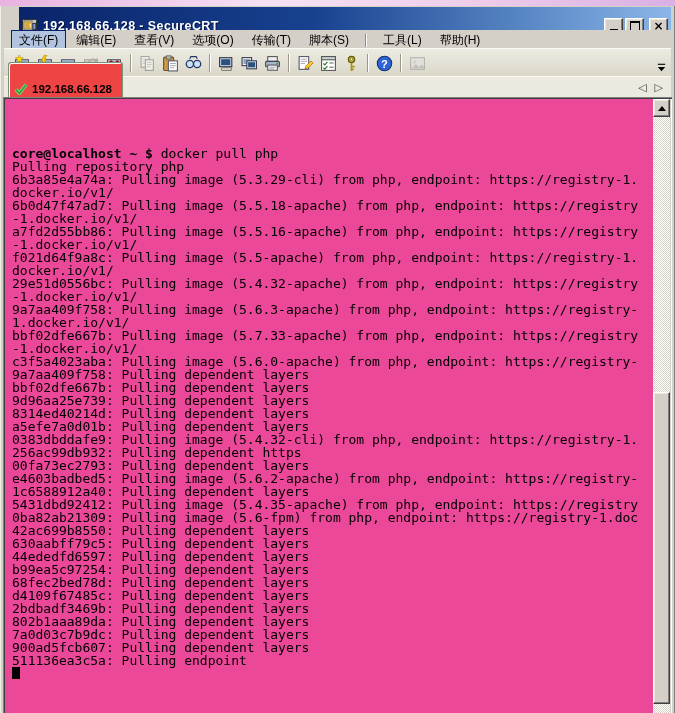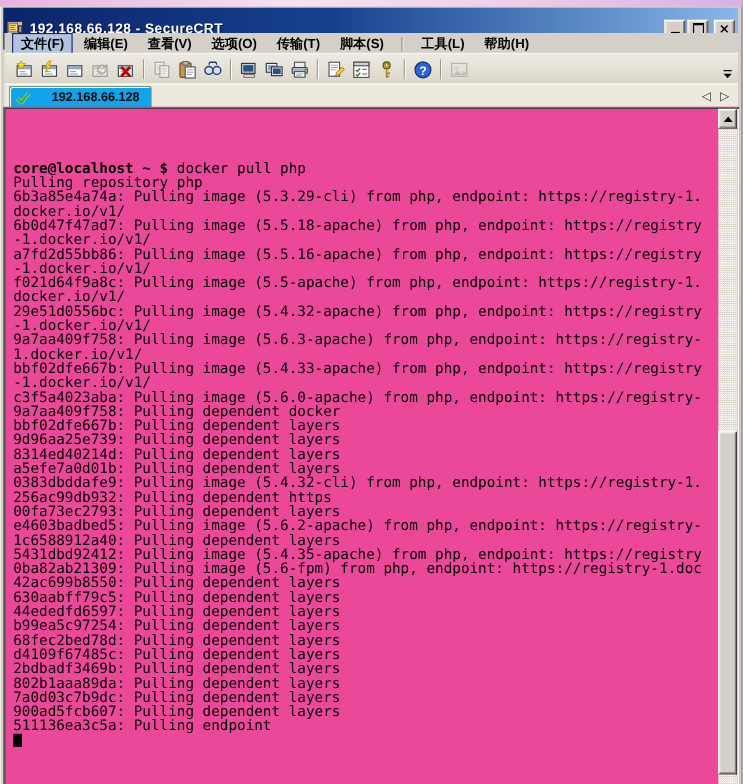--- a/index.html
+++ b/index.html
@@ -3,55 +3,55 @@
 <meta charset="utf-8">
 <style>
   html,body{margin:0;padding:0;background:#9aa;}
   #screen{position:relative;width:675px;height:713px;overflow:hidden;background:#d4d0c8;
           font-family:"Liberation Sans",sans-serif;-webkit-font-smoothing:none;}
   .desktop-strip{position:absolute;top:0;left:0;right:0;height:6px;
           background:linear-gradient(90deg,#e8b2e0 0%,#f6e2f4 40%,#efcdea 70%,#d8b0e4 100%);}
   .win{position:absolute;top:6px;left:0;right:0;bottom:0;background:#d4d0c8;
        border-left:1px solid #efefe6;border-right:1px solid #7f7f7f;}
   
-  .titlebar{position:absolute;top:1px;left:2px;right:3px;height:38px;
+  .titlebar{position:absolute;top:1px;left:18px;right:3px;height:38px;
        background:linear-gradient(90deg,#0a246a 0%,#17418f 45%,#5d8cc8 80%,#8cb6e8 100%);
        display:flex;align-items:center;padding:0 3px;color:#fff;}
   .title-icon{width:16px;height:16px;flex:0 0 auto;}
   .title-text{font-weight:bold;font-size:12.5px;margin-left:5px;flex:1;white-space:nowrap;
        letter-spacing:.4px;text-shadow:1px 1px 0 #00114a;}
   .winbtn{width:17px;height:15px;background:#d4d0c8;position:relative;margin-left:2px;
        border:1px solid;border-color:#fff #404040 #404040 #fff;
        box-shadow:inset -1px -1px 0 #808080,inset 1px 1px 0 #ece9d8;
        display:flex;align-items:center;justify-content:center;}
   .winbtn.close{margin-left:5px;}
   .glyph-min{width:8px;height:2px;background:#000;margin-top:7px;}
   .glyph-max{width:8px;height:7px;border:1px solid #000;border-top:2px solid #000;}
   .glyph-close{font-size:12px;line-height:10px;font-weight:bold;color:#000;font-family:"DejaVu Sans",sans-serif;}
   
   .menubar{position:absolute;top:24px;left:3px;right:3px;height:20px;display:flex;
        align-items:center;font-size:12px;color:#000;padding-left:6px;background:#d4d0c8;}
-  .menu-item{padding:2px 8px;margin:0 1px;white-space:nowrap;font-weight:bold;}
+  .menu-item{padding:2px 8px;margin:0 1px;white-space:nowrap;}
   .menu-item.active{background:#b2c3e0;border:1px solid #0a246a;padding:1px 7px;}
   .menu-sep{width:1px;height:13px;background:#8e8c80;border-right:1px solid #fff;margin:0 7px;}
   
   .toolbar{position:absolute;top:42px;left:3px;right:3px;height:28px;display:flex;align-items:center;
        border-top:1px solid #fbfaf4;border-bottom:1px solid #b8b5a8;
        background:linear-gradient(#edebe1,#d9d6c8);padding-left:7px;}
   .tbtn{width:23px;height:22px;display:flex;align-items:center;justify-content:center;flex:0 0 auto;}
   .tbtn svg{width:17px;height:17px;}
   .tbtn.disabled svg{filter:grayscale(1) opacity(.45);}
   .tb-sep{width:1px;height:18px;background:#9a978a;border-right:1px solid #fff;margin:0 4px;flex:0 0 auto;}
   .tb-overflow{position:absolute;right:3px;bottom:3px;width:13px;height:14px;
        display:flex;align-items:center;justify-content:center;}
   
   .tabbar{position:absolute;top:70px;left:3px;right:3px;height:21px;background:#eceadf;
        border-top:1px solid #fbfaf4;display:flex;align-items:flex-end;padding-left:4px;}
-  .tab{height:19px;display:flex;align-items:center;gap:19px;padding:0 10px 0 5px;
-       background:#0ea5e9;border:1px solid #7d8f7d;border-bottom:none;border-radius:3px 3px 0 0;
+  .tab{height:19px;display:flex;align-items:center;gap:4px;padding:16px 10px 0 5px;
+       background:#ef4444;border:1px solid #7d8f7d;border-bottom:none;border-radius:3px 3px 0 0;
        font-size:11.5px;font-weight:bold;color:#000;box-shadow:inset 1px 1px 0 #f2fbf2;}
   .tab svg{width:14px;height:12px;}
   .tab-nav{margin-left:auto;align-self:center;display:flex;gap:8px;padding-right:8px;
        font-size:11px;color:#333;font-family:"DejaVu Sans",sans-serif;}
   
   .terminal{position:absolute;top:91px;left:2px;right:2px;height:672px;background:#ec4899;
        box-shadow:inset 1px 1px 0 #808080,inset 2px 2px 0 #404040,inset -1px -1px 0 #fff,inset -2px -2px 0 #d4d0c8;}
   .term-text{position:absolute;top:2px;left:2px;right:20px;bottom:2px;padding:48px 0 0 7px;
        font-family:"DejaVu Sans Mono",monospace;font-size:13px;line-height:13px;color:#000;overflow:hidden;}
   .tline{white-space:pre;height:13px;}
@@ -276,24 +276,24 @@
           <div class="tline">6b0d47f47ad7: Pulling image (5.5.18-apache) from php, endpoint: https://registry</div>
           <div class="tline">-1.docker.io/v1/</div>
           <div class="tline">a7fd2d55bb86: Pulling image (5.5.16-apache) from php, endpoint: https://registry</div>
           <div class="tline">-1.docker.io/v1/</div>
           <div class="tline">f021d64f9a8c: Pulling image (5.5-apache) from php, endpoint: https://registry-1.</div>
           <div class="tline">docker.io/v1/</div>
           <div class="tline">29e51d0556bc: Pulling image (5.4.32-apache) from php, endpoint: https://registry</div>
           <div class="tline">-1.docker.io/v1/</div>
           <div class="tline">9a7aa409f758: Pulling image (5.6.3-apache) from php, endpoint: https://registry-</div>
           <div class="tline">1.docker.io/v1/</div>
-          <div class="tline">bbf02dfe667b: Pulling image (5.4.33-apache) from php, endpoint: https://registry</div>
+          <div class="tline">bbf02dfe667b: Pulling image (5.7.33-apache) from php, endpoint: https://registry</div>
           <div class="tline">-1.docker.io/v1/</div>
           <div class="tline">c3f5a4023aba: Pulling image (5.6.0-apache) from php, endpoint: https://registry-</div>
-          <div class="tline">9a7aa409f758: Pulling dependent docker</div>
+          <div class="tline">9a7aa409f758: Pulling dependent layers</div>
           <div class="tline">bbf02dfe667b: Pulling dependent layers</div>
           <div class="tline">9d96aa25e739: Pulling dependent layers</div>
           <div class="tline">8314ed40214d: Pulling dependent layers</div>
           <div class="tline">a5efe7a0d01b: Pulling dependent layers</div>
           <div class="tline">0383dbddafe9: Pulling image (5.4.32-cli) from php, endpoint: https://registry-1.</div>
           <div class="tline">256ac99db932: Pulling dependent https</div>
           <div class="tline">00fa73ec2793: Pulling dependent layers</div>
           <div class="tline">e4603badbed5: Pulling image (5.6.2-apache) from php, endpoint: https://registry-</div>
           <div class="tline">1c6588912a40: Pulling dependent layers</div>
           <div class="tline">5431dbd92412: Pulling image (5.4.35-apache) from php, endpoint: https://registry</div>

